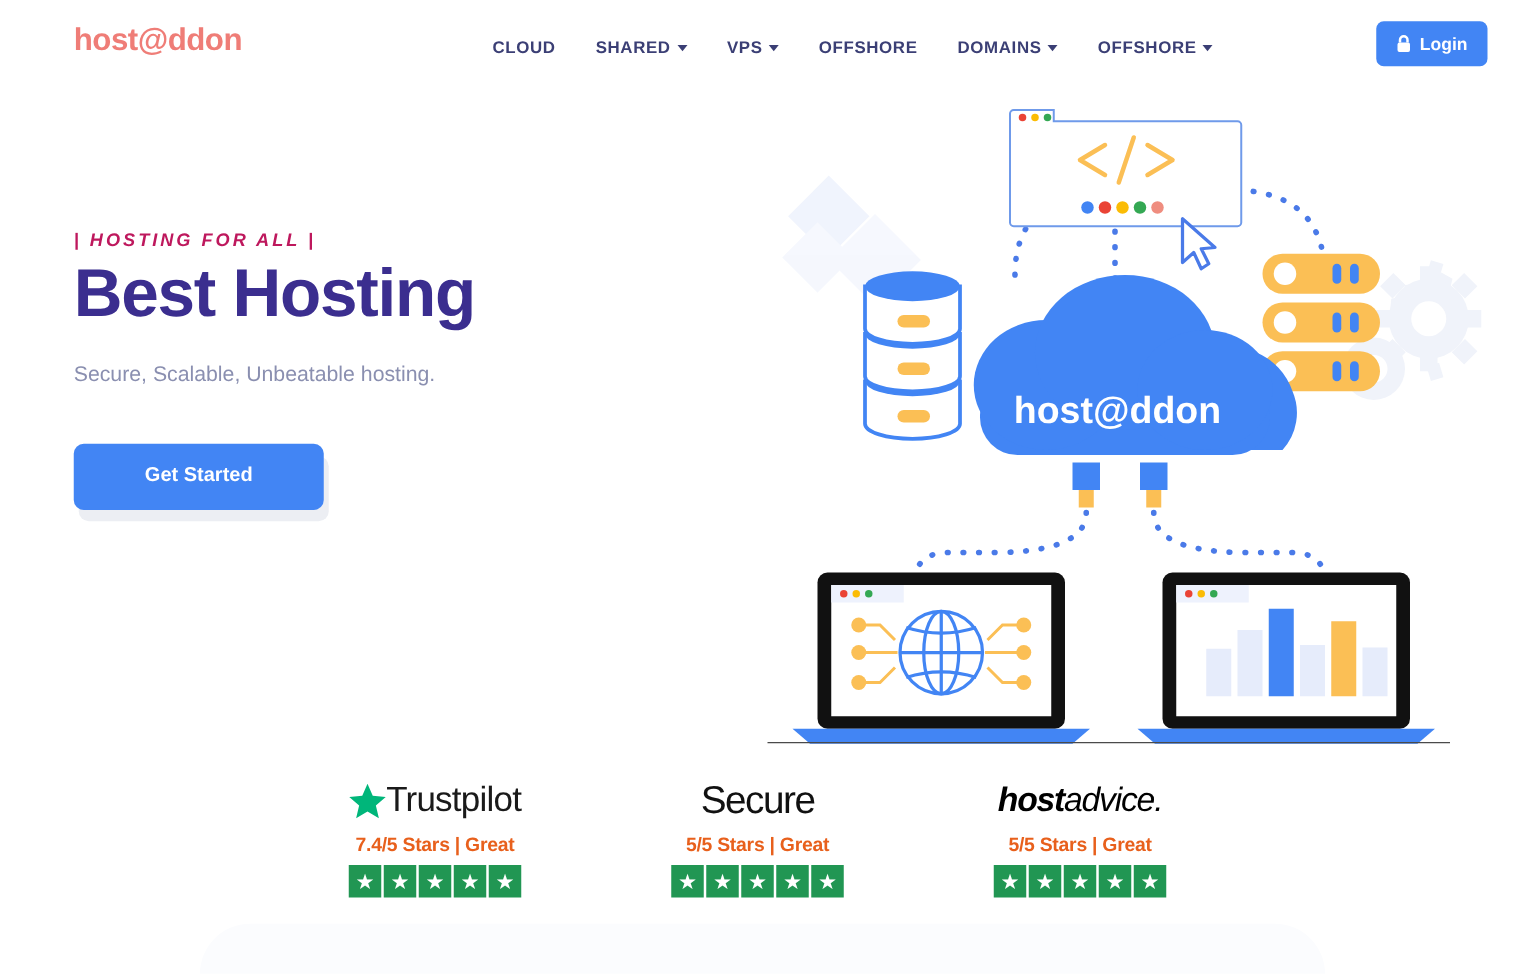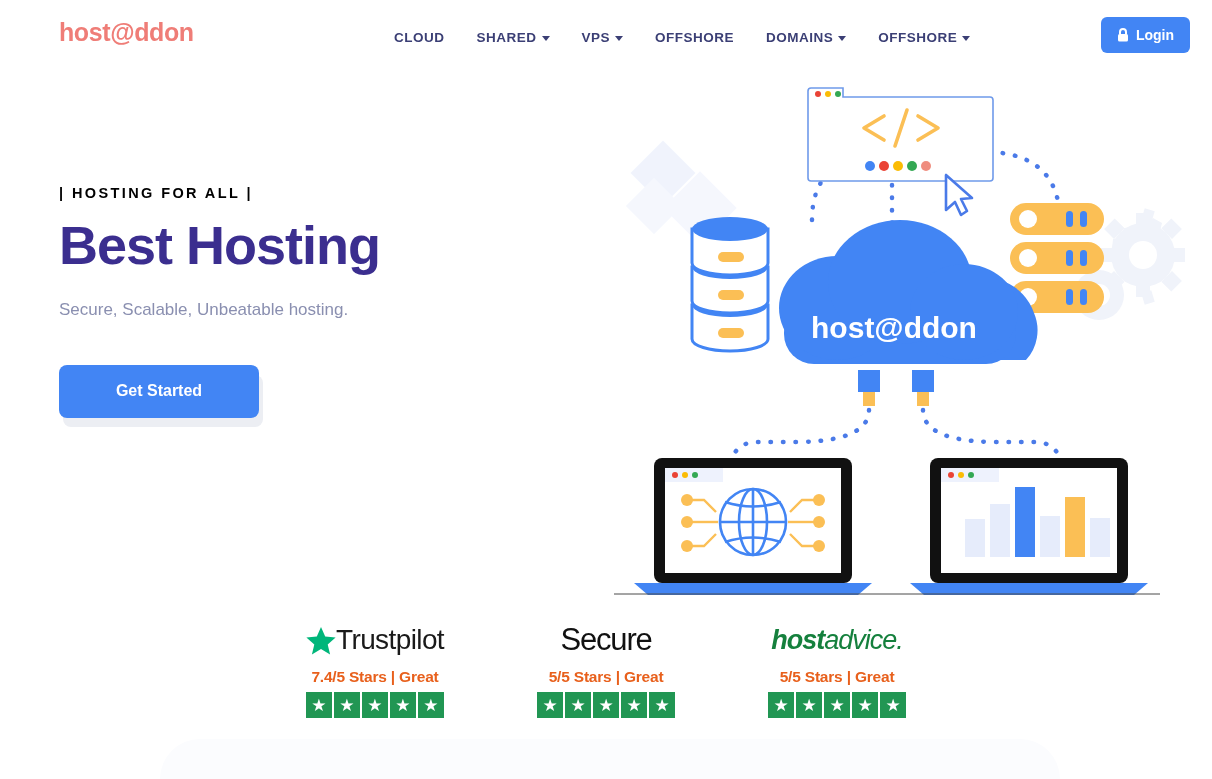--- a/index.html
+++ b/index.html
@@ -46,22 +46,22 @@
     display: flex; align-items: center; gap: 7px;
     font-size: 14px; font-weight: 600;
     font-family: "Liberation Sans", sans-serif;
     cursor: pointer;
   }
   .lock-ico { display:block; }
 
   
   .hero-left { position: absolute; left: 59px; top: 185px; width: 520px; }
   .eyebrow {
-    font-size: 14.5px; font-weight: 700; color: #000000;
-    letter-spacing: 2.4px; margin-bottom: 13px;
+    font-size: 14.5px; font-weight: 700; color: #be185d;
+    letter-spacing: 2.4px; margin-bottom: 3px; font-style: italic;
   }
   .hero-title {
     font-size: 54px; font-weight: 700; color: #3b2e8f;
     line-height: 1.18; letter-spacing: -1px;
   }
   .hero-sub {
     margin-top: 22px;
     font-size: 17px; color: #8a8fb0; font-weight: 400;
   }
   .get-started-wrap { position: relative; margin-top: 45px; width: 200px; }
@@ -79,27 +79,27 @@
     cursor: pointer;
   }
 
   
   .illus { position: absolute; left: 612px; top: 70px; width: 600px; height: 530px; }
   .illus svg { display: block; }
 
   
   .badges {
     position: absolute; top: 620px; left: 0; width: 1212px;
-    display: flex; justify-content: center; gap: 93px;
+    display: flex; justify-content: center; gap: 120px;
   }
   .badge { display: flex; flex-direction: column; align-items: center; }
   .badge-brand { height: 40px; display:flex; align-items:center; justify-content:center; }
   .tp-name { font-size: 28px; font-weight: 400; color: #1a1a1a; letter-spacing: -0.6px; }
   .g-name   { font-size: 31px; font-weight: 400; color: #111; letter-spacing: -1.2px; }
-  .ha-name  { font-size: 27px; color: #15803d; font-style: italic; letter-spacing: -1px; }
+  .ha-name  { font-size: 27px; color: #000000; font-style: italic; letter-spacing: -1px; }
   .ha-name b { font-weight: 700; }
   .badge-rating {
     margin-top: 8px;
     font-size: 15.5px; font-weight: 700; color: #e8601c;
     letter-spacing: -0.2px;
   }
   .stars { margin-top: 6px; display: flex; gap: 2px; }
   .star-box {
     width: 26px; height: 26px; background: #219653;
     display: flex; align-items: center; justify-content: center;

